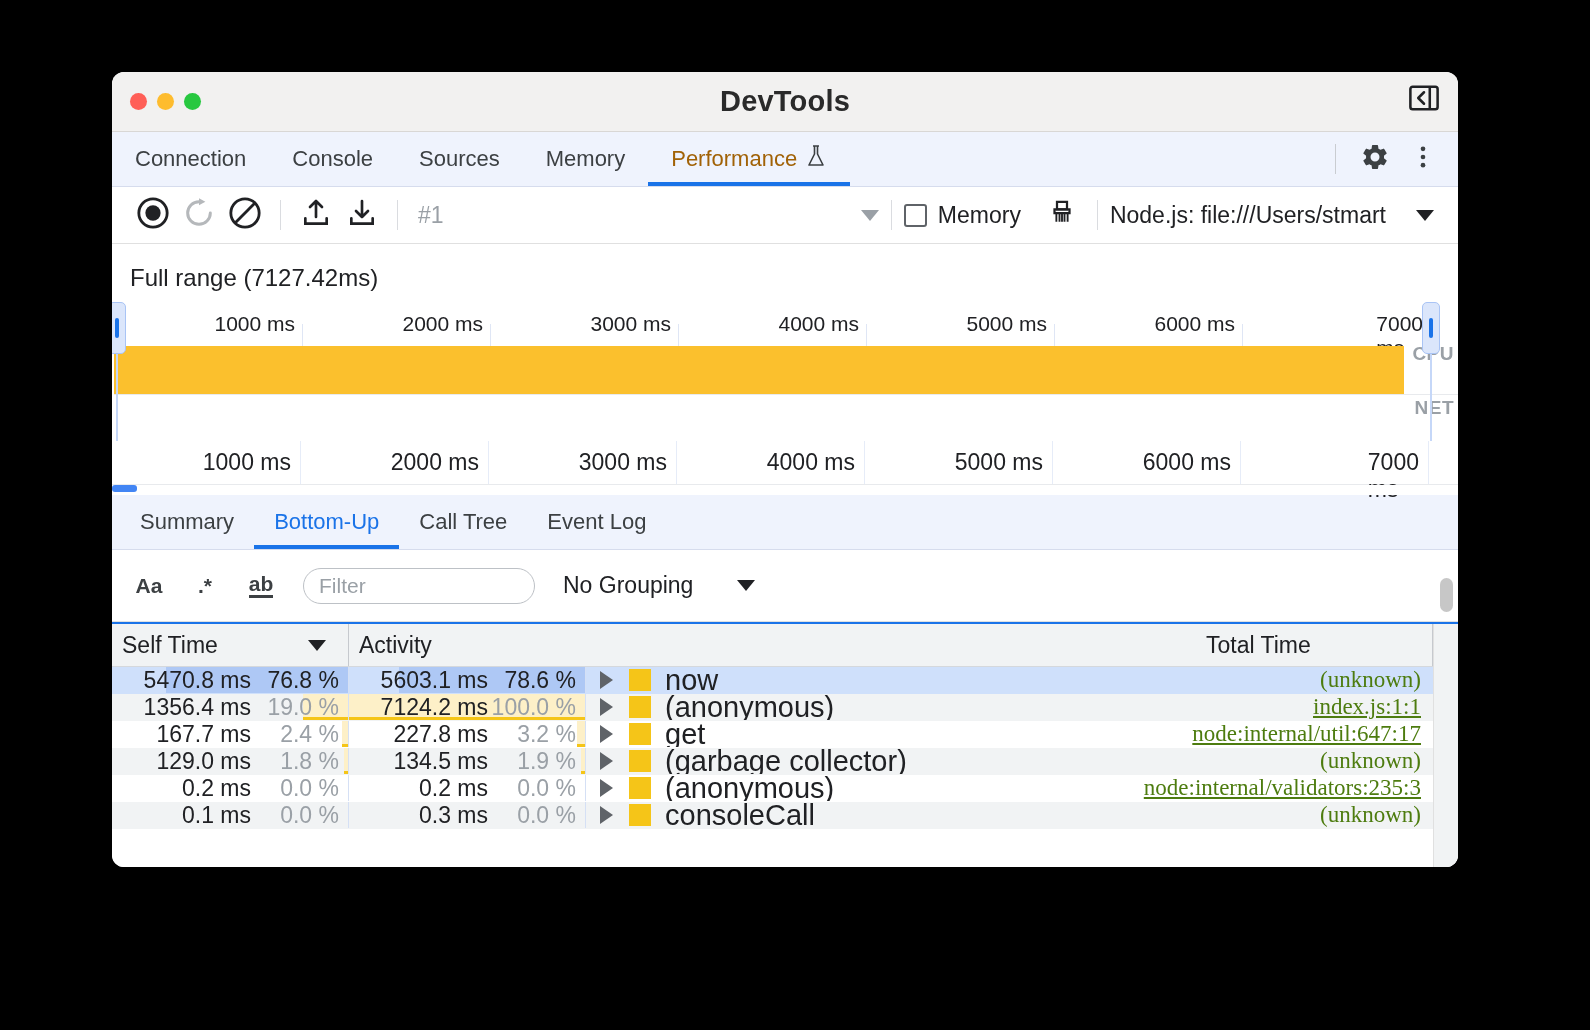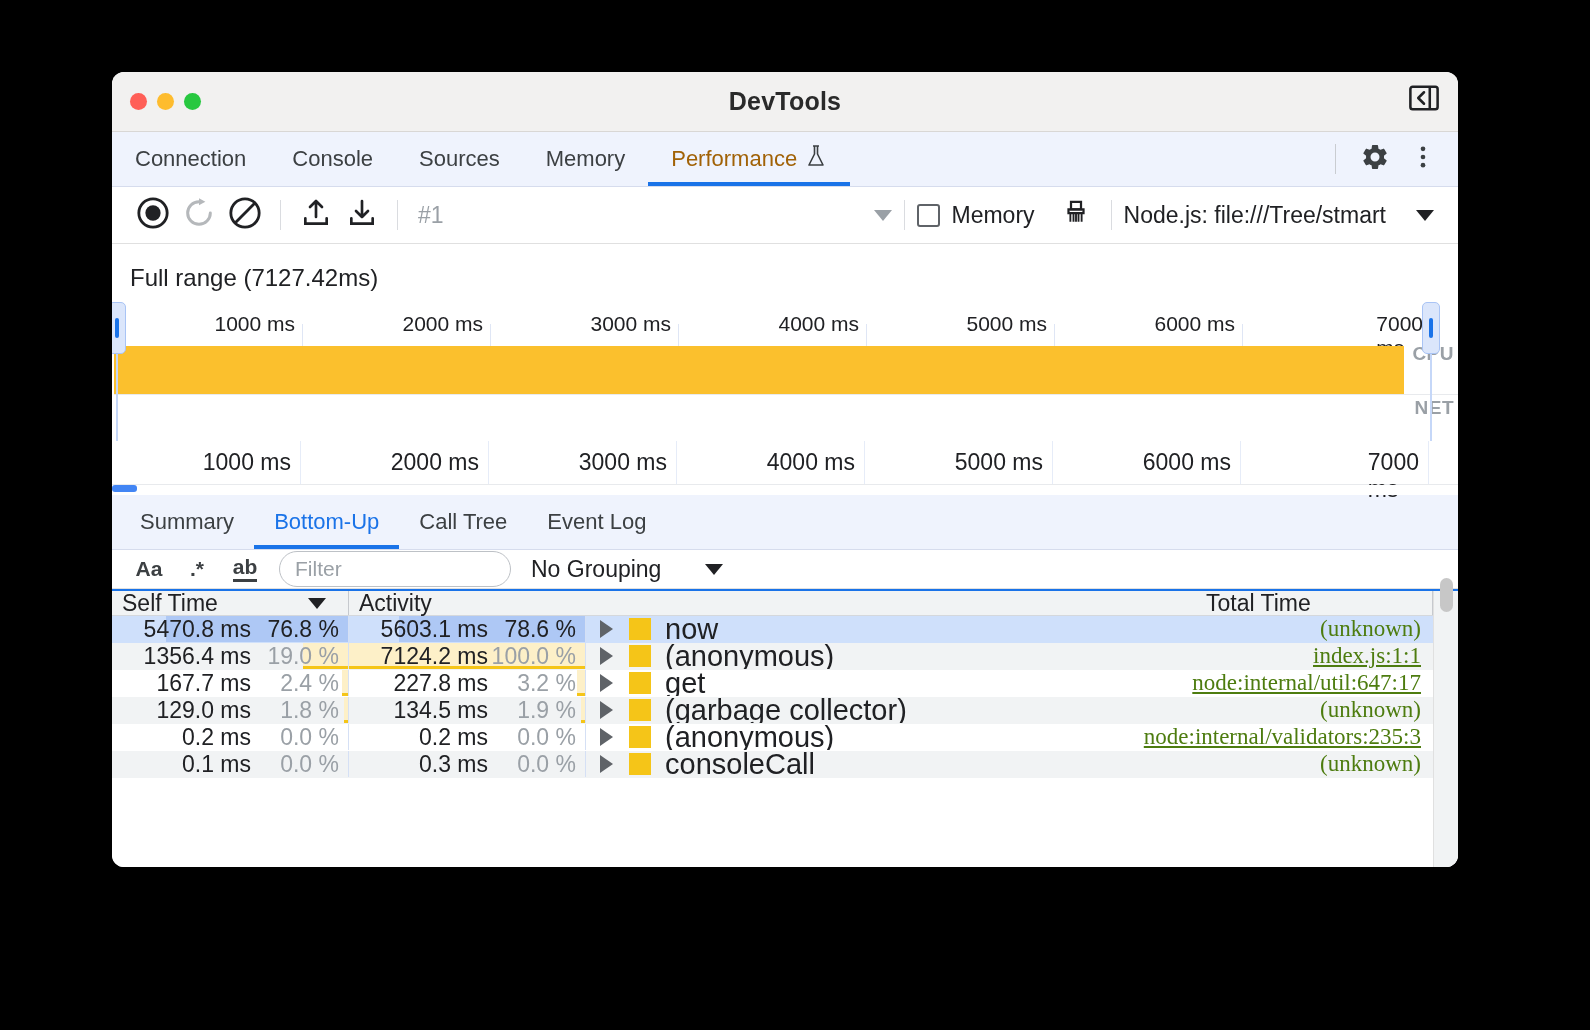--- a/index.html
+++ b/index.html
@@ -29,21 +29,21 @@
     display: flex;
     align-items: center;
   }
   .traffic { display: flex; gap: 10px; margin-left: 18px; }
   .dot { width: 17px; height: 17px; border-radius: 50%; }
   .dot.red { background: #ff5f57; }
   .dot.yellow { background: #febc2e; }
   .dot.green { background: #28c840; }
   .win-title {
     position: absolute; left: 0; right: 0; text-align: center;
-    font-size: 25px; font-weight: bold; color: #2a2a2a;
+    font-size: 29px; font-weight: bold; color: #2a2a2a;
     letter-spacing: .2px;
   }
 
   
   .tabstrip {
     height: 55px;
     background: #eff3fd;
     border-bottom: 1px solid #d6dced;
     display: flex;
     align-items: stretch;
@@ -172,22 +172,22 @@
     font-size: 22px; color: #3c4043; position: relative; cursor: default;
   }
   .ptab.active { color: #1a73e8; }
   .ptab.active::after {
     content: ""; position: absolute; left: 0; right: 0; bottom: 0;
     height: 4px; background: #1a73e8;
   }
 
   
   .filterbar {
-    height: 39px; background: #fff; border-bottom: 1px solid #e0e0e0;
-    display: flex; align-items: center; padding-left: 14px; gap: 2px;
+    height: 72px; background: #fff; border-bottom: 1px solid #e0e0e0;
+    display: flex; align-items: center; padding-left: 14px; gap: 10px;
   }
   .fi { width: 46px; height: 44px; display:flex; align-items:center; justify-content:center; cursor: default; font-size: 21px; font-weight: bold; color: #3c4043; }
   .filterinput {
     width: 232px; height: 36px; margin-left: 9px;
     border: 1px solid #bdc1c6; border-radius: 18px;
     background: #fff; font-size: 21px; color: #202124;
     padding: 0 15px;
     font-family: "Liberation Sans", sans-serif;
     outline: none;
   }
@@ -201,21 +201,21 @@
   
   .tablewrap {
     position: relative;
     height: 312px;
     border-top: 2px solid #1a73e8;
     background: #fff;
     display: flex;
   }
   .grid { flex: 1; position: relative; overflow: hidden; }
   .thead {
-    display: flex; height: 25px; background: #f1f3f4;
+    display: flex; height: 43px; background: #f1f3f4;
     border-bottom: 1px solid #d5d8dc;
   }
   .th {
     font-size: 23px; color: #202124;
     display: flex; align-items: center;
     padding-left: 10px;
     border-right: 1px solid #c6c9ce;
     cursor: default;
   }
   .th.c1 { width: 237px; justify-content: space-between; padding-right: 22px; }
@@ -389,21 +389,21 @@
       <div class="tbicon" style="margin-left:18px">
         <span>
           <svg width="30" height="30" viewBox="0 0 24 24">
             <path d="M8 3 h8 v6 h-8z" fill="none" stroke="#202124" stroke-width="1.8"></path>
             <path d="M6 9 h12 v3 h-12z" fill="none" stroke="#202124" stroke-width="1.8"></path>
             <path d="M7.5 12 v7 M10 12 v7 M12 12 v7 M14 12 v7 M16.5 12 v7" stroke="#202124" stroke-width="1.5"></path>
           </svg>
         </span>
       </div>
       <div class="tbsep"></div>
-      <div class="urlsel">Node.js: file:///Tree/stmart</div>
+      <div class="urlsel">Node.js: file:///Users/stmart</div>
       <div class="caret dark" style="margin-left:30px;margin-right:24px"></div>
     </div>
   </div>
 
   <div class="overview">
     <div class="fullrange">Full range (7127.42ms)</div>
 
     <div class="ovwrap">
       <div class="selborder" style="left:2px"></div>
       <div class="selborder" style="right:26px"></div>

